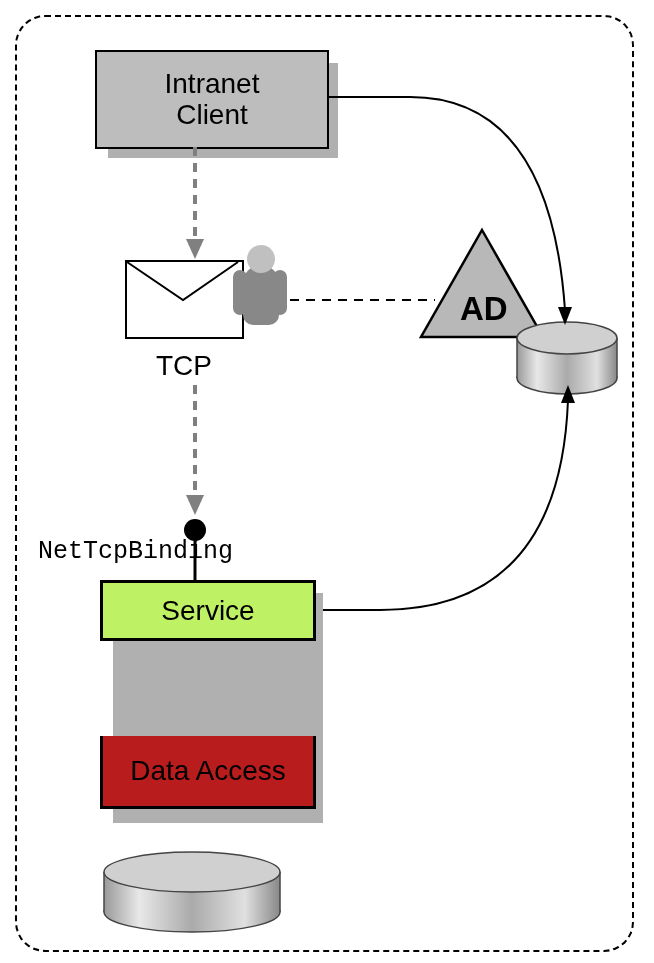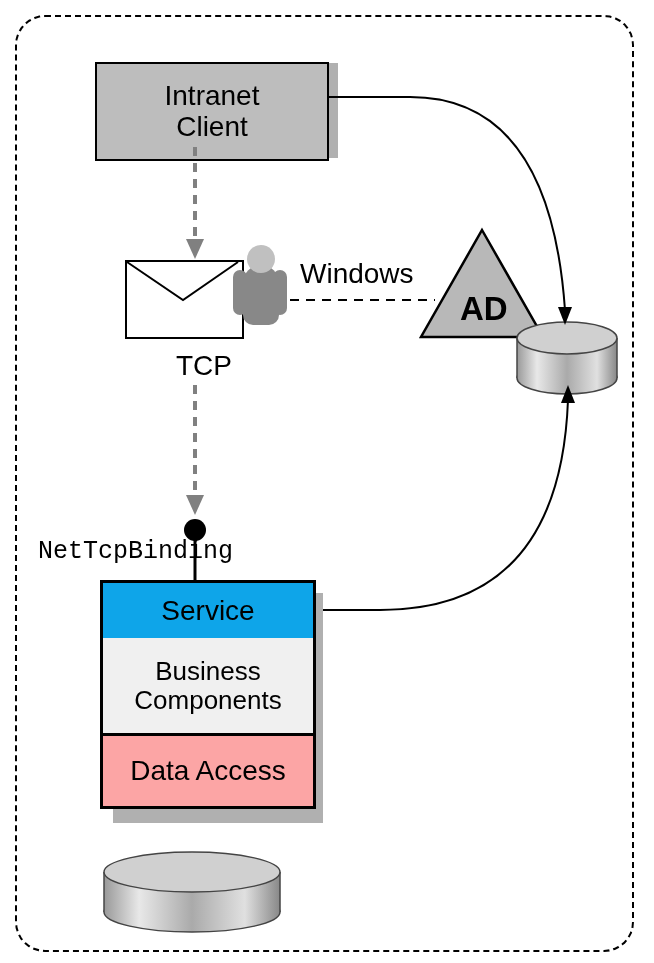--- a/index.html
+++ b/index.html
@@ -38,21 +38,20 @@
     width: 230px;
     height: 95px;
     background: #bdbdbd;
     border: 2px solid #000;
     display: flex;
     align-items: center;
     justify-content: center;
     text-align: center;
     font-size: 28px;
     line-height: 1.1;
-    margin-top: 12px;
   }
   
   .envelope {
     position: absolute;
     left: 125px;
     top: 260px;
     width: 115px;
     height: 75px;
     background: #fff;
     border: 2px solid #000;
@@ -110,21 +109,21 @@
   }
   
   .label-windows {
     position: absolute;
     left: 300px;
     top: 258px;
     font-size: 28px;
   }
   .label-tcp {
     position: absolute;
-    left: 176px;
+    left: 156px;
     top: 350px;
     font-size: 28px;
   }
   .label-nettcp {
     position: absolute;
     left: 38px;
     top: 537px;
     font-size: 25px;
     font-family: Liberation Mono, monospace;
   }
@@ -143,21 +142,21 @@
     width: 210px;
     height: 230px;
     background: #b0b0b0;
   }
   .service-box {
     position: absolute;
     left: 100px;
     top: 580px;
     width: 210px;
     height: 55px;
-    background: #0ea5e9;
+    background: #bef264;
     border: 3px solid #000;
     display: flex;
     align-items: center;
     justify-content: center;
     font-size: 28px;
   }
   .business-box {
     position: absolute;
     left: 100px;
     top: 638px;
@@ -172,21 +171,21 @@
     text-align: center;
     font-size: 26px;
     line-height: 1.1;
   }
   .dataaccess-box {
     position: absolute;
     left: 100px;
     top: 736px;
     width: 210px;
     height: 70px;
-    background: #fca5a5;
+    background: #b91c1c;
     border: 3px solid #000;
     border-top: none;
     display: flex;
     align-items: center;
     justify-content: center;
     font-size: 28px;
   }
   
   .bottom-cyl {
     position: absolute;
@@ -221,21 +220,20 @@
     <polyline points="2,2 58,40 113,2" fill="none" stroke="#000" stroke-width="2"></polyline>
   </svg>
 
   <div class="person-container">
     <div class="person-arm-left"></div>
     <div class="person-arm-right"></div>
     <div class="person-body"></div>
     <div class="person-head"></div>
   </div>
 
-  <div class="label-windows">Windows</div>
 
   <svg style="position:absolute; left:290px; top:290px;" width="150" height="20">
     <line x1="0" y1="10" x2="145" y2="10" stroke="#000" stroke-width="2" stroke-dasharray="9,7"></line>
   </svg>
 
   <svg style="position:absolute; left:415px; top:225px;" width="135" height="118">
     <polygon points="67,5 128,112 6,112" fill="#b8b8b8" stroke="#000" stroke-width="2.5"></polygon>
   </svg>
   <div class="triangle-ad" style="left:460px; top:290px;">AD</div>
 
@@ -279,23 +277,20 @@
     <circle cx="15" cy="13" r="11" fill="#000"></circle>
     <line x1="15" y1="22" x2="15" y2="65" stroke="#000" stroke-width="3"></line>
   </svg>
 
   <div class="label-nettcp">NetTcpBinding</div>
 
   <div class="stack-shadow"></div>
   <div class="service-box">
     <span>Service</span>
   </div>
-  <div class="business-box">
-    <span>Business<br>Components</span>
-  </div>
   <div class="dataaccess-box">
     <span>Data Access</span>
   </div>
 
   <div class="bottom-cyl">
     <svg width="185" height="85">
       <defs>
         <linearGradient id="cylgrad2" x1="0%" y1="0%" x2="100%" y2="0%">
           <stop offset="0%" stop-color="#999"></stop>
           <stop offset="20%" stop-color="#e8e8e8"></stop>

